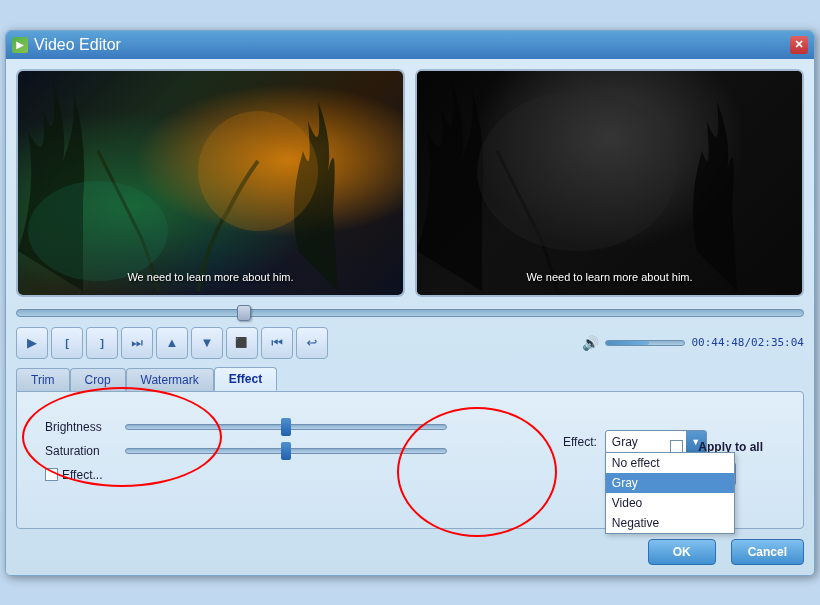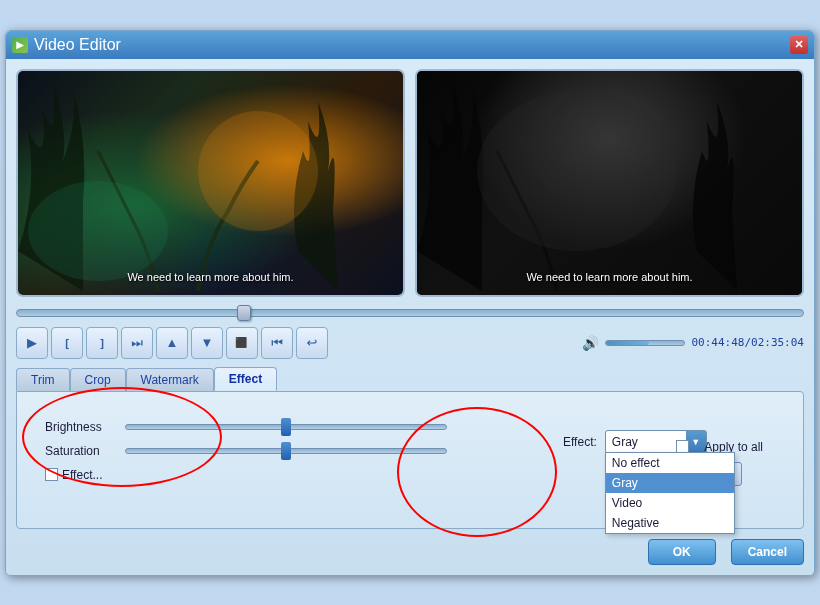--- a/index.html
+++ b/index.html
@@ -363,20 +363,21 @@
       align-items: center;
       gap: 4px;
       font-size: 12px;
       color: #1a1a3a;
     }
 
     .apply-row {
       display: flex;
       align-items: center;
       gap: 15px;
+      font-weight: bold;
     }
 
     .checkbox {
       width: 13px;
       height: 13px;
       border: 1px solid #7090b0;
       background: white;
       display: inline-block;
     }
 

